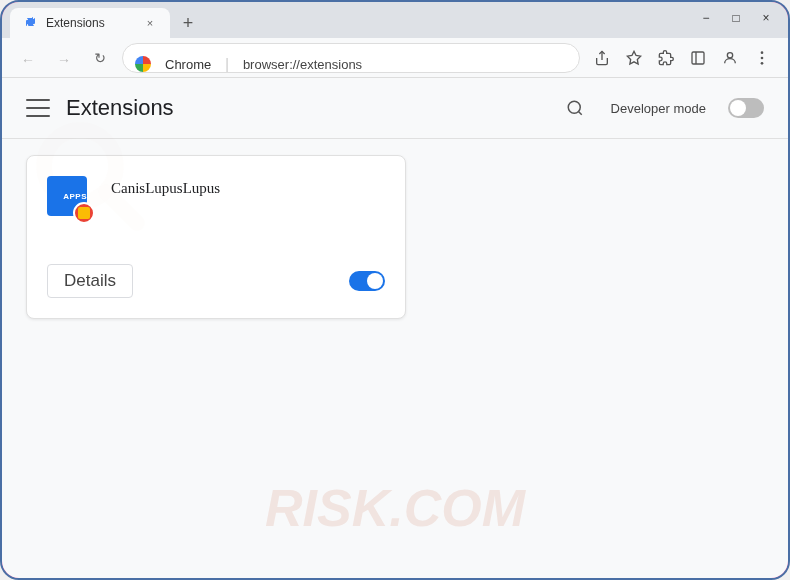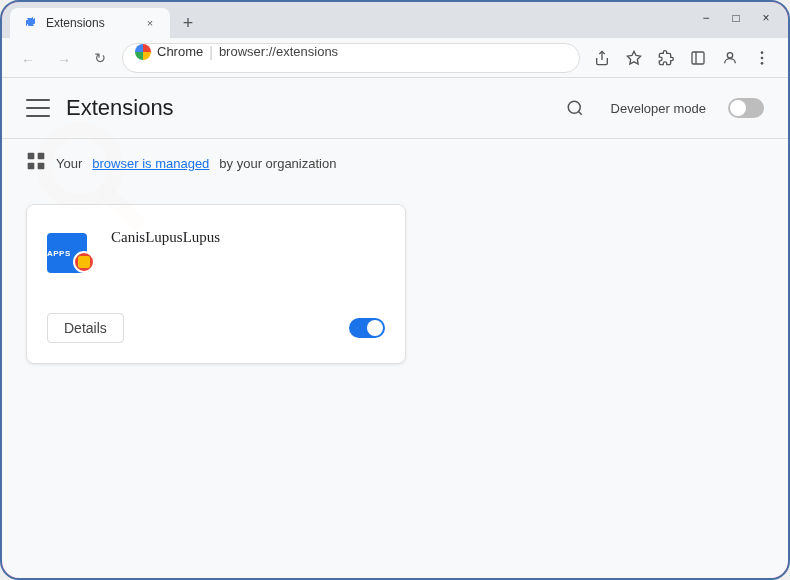--- a/index.html
+++ b/index.html
@@ -141,23 +141,23 @@
       cursor: default;
     }
 
     .address-field {
       flex: 1;
       background: white;
       border: 1px solid #ddd;
       border-radius: 20px;
       height: 30px;
       display: flex;
-      align-items: flex-start;
+      align-items: flex-end;
       padding: 0 12px;
-      gap: 6px;
+      gap: 14px;
     }
 
     .chrome-icon-addr {
       width: 16px;
       height: 16px;
       border-radius: 50%;
       background: conic-gradient(#ea4335 0deg 90deg, #fbbc04 90deg 180deg, #34a853 180deg 270deg, #4285f4 270deg 360deg);
       flex-shrink: 0;
     }
 
@@ -351,23 +351,23 @@
       flex-shrink: 0;
     }
 
     .ext-icon-main {
       width: 40px;
       height: 40px;
       background: #1a73e8;
       border-radius: 4px;
       display: flex;
       align-items: center;
-      justify-content: flex-start;
+      justify-content: flex-end;
       position: absolute;
-      top: 8px;
+      top: 0;
       left: 0;
     }
 
     .ext-icon-apps-text {
       font-size: 8px;
       color: white;
       font-weight: bold;
       letter-spacing: 0.5px;
     }
 
@@ -404,21 +404,21 @@
       display: flex;
       align-items: center;
       justify-content: space-between;
     }
 
     .details-btn {
       border: 1px solid #dadce0;
       background: white;
       border-radius: 4px;
       padding: 6px 16px;
-      font-size: 14px;
+      font-size: 17px;
       color: #444;
       cursor: pointer;
       font-family: inherit;
     }
 
     .toggle-on {
       width: 36px;
       height: 20px;
       background: #1a73e8;
       border-radius: 10px;
@@ -530,20 +530,21 @@
 
   <div class="page-content">
 
     <div class="watermark-icon">
       <svg class="wm-magnifier" viewBox="0 0 120 120" fill="rgba(150,100,80,0.15)">
         <circle cx="48" cy="48" r="36" fill="none" stroke="rgba(180,120,80,0.15)" stroke-width="16"></circle>
         <line x1="74" y1="74" x2="105" y2="105" stroke="rgba(180,120,80,0.15)" stroke-width="16" stroke-linecap="round"></line>
       </svg>
     </div>
 
+    <div class="watermark">RISK.COM</div>
 
     <div class="ext-header">
       <div class="hamburger">
         <span></span>
         <span></span>
         <span></span>
       </div>
       <h1 class="ext-title">Extensions</h1>
 
       <div class="dev-mode-group">
@@ -551,33 +552,20 @@
           <svg width="18" height="18" viewBox="0 0 24 24" fill="none" stroke="#555" stroke-width="2">
             <circle cx="11" cy="11" r="8"></circle>
             <line x1="21" y1="21" x2="16.65" y2="16.65"></line>
           </svg>
         </div>
         <span class="dev-mode-label">Developer mode</span>
         <div class="toggle-switch"></div>
       </div>
     </div>
 
-    <div class="managed-notice">
-      <span class="managed-grid-icon">
-        <svg width="20" height="20" viewBox="0 0 24 24" fill="#555">
-          <rect x="2" y="2" width="8" height="8" rx="1"></rect>
-          <rect x="14" y="2" width="8" height="8" rx="1"></rect>
-          <rect x="2" y="14" width="8" height="8" rx="1"></rect>
-          <rect x="14" y="14" width="8" height="8" rx="1"></rect>
-        </svg>
-      </span>
-      <span>Your </span>
-        <a class="managed-link">browser is managed</a>
-        <span> by your organization</span>
-    </div>
 
     <div class="ext-cards-area">
       <div class="ext-card">
         <div class="ext-card-top">
           <div class="ext-icon-container">
             <div class="ext-icon-main">
               <span class="ext-icon-apps-text">APPS</span>
             </div>
             <div class="ext-icon-badge">
               <div class="ext-icon-badge-inner"></div>

